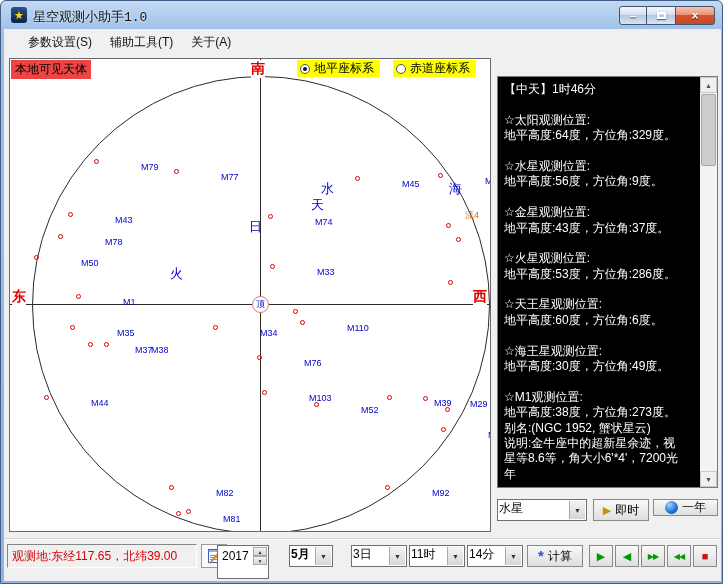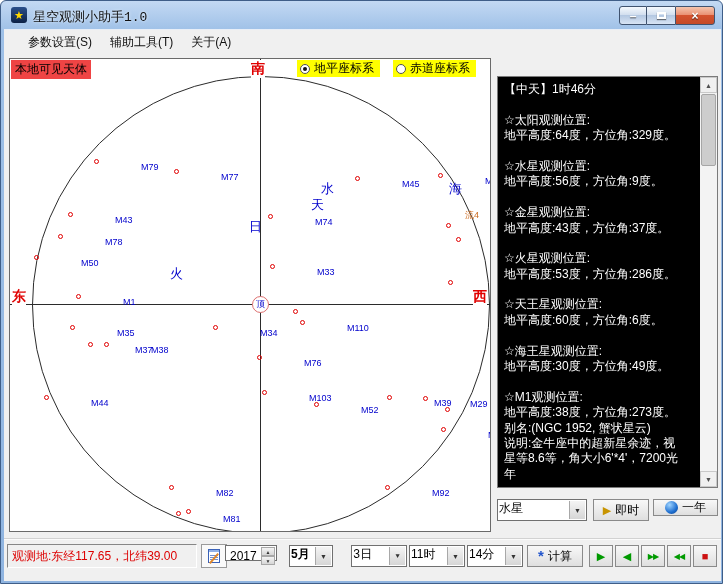--- a/index.html
+++ b/index.html
@@ -91,29 +91,29 @@
     border:1px solid; border-color:#868686 #fff #fff #868686; color:#dd0000; font-size:12px;
     display:flex; align-items:center; padding-left:4px; white-space:nowrap; }
   .edit-btn { position:absolute; left:200px; top:543px; width:26px; height:24px;
     background:#fafafa; border:1px solid #9a9a9a; display:flex; align-items:center; justify-content:center; }
   .note-icon { position:relative; width:12px; height:14px; background:#fff; border:1px solid #3a62b8;
     box-shadow:inset 0 2px 0 #8fb0e8; }
   .note-icon::before { content:""; position:absolute; left:1px; top:4px; width:8px; height:7px;
     background:repeating-linear-gradient(#fff 0 1px, #6f8fd0 1px 2px); }
   .note-icon::after { content:""; position:absolute; left:4px; top:2px; width:2px; height:13px;
     background:#e0872a; transform:rotate(40deg); }
-  .spinner { position:absolute; left:224px; top:544px; width:52px; height:16px; background:#fff;
+  .spinner { position:absolute; left:216px; top:544px; width:52px; height:34px; background:#fff;
     border:1px solid #707070; font-size:12px; }
   .spinner .val { position:absolute; left:4px; top:3px; }
   .spin-up, .spin-dn { position:absolute; right:1px; width:14px; height:9px;
     background:linear-gradient(#f4f4f4,#d6d6d6); border:1px solid #a8a8a8; font-size:5px; color:#333;
     display:flex; align-items:center; justify-content:center; }
   .spin-up { top:1px; } .spin-dn { top:10px; }
   .month-combo  { left:288px; top:544px; width:44px;font-weight:bold; }
-  .day-combo    { left:350px; top:544px; width:56px;font-family:Liberation Mono, monospace; }
+  .day-combo    { left:350px; top:544px; width:56px; }
   .hour-combo   { left:408px; top:544px; width:56px; }
   .minute-combo { left:466px; top:544px; width:56px; }
   .calc-btn { position:absolute; left:526px; top:544px; width:56px; height:22px; }
   .calc-star { color:#2255cc; font-weight:bold; font-size:15px; line-height:10px; }
   .playback { position:absolute; left:588px; top:544px; display:flex; gap:2px; }
   .pbtn { width:24px; height:22px; font-size:11px; font-weight:bold; }
   .pbtn.dbl { font-size:8px; letter-spacing:-1px; }
 </style>
 </head>
 <body>

